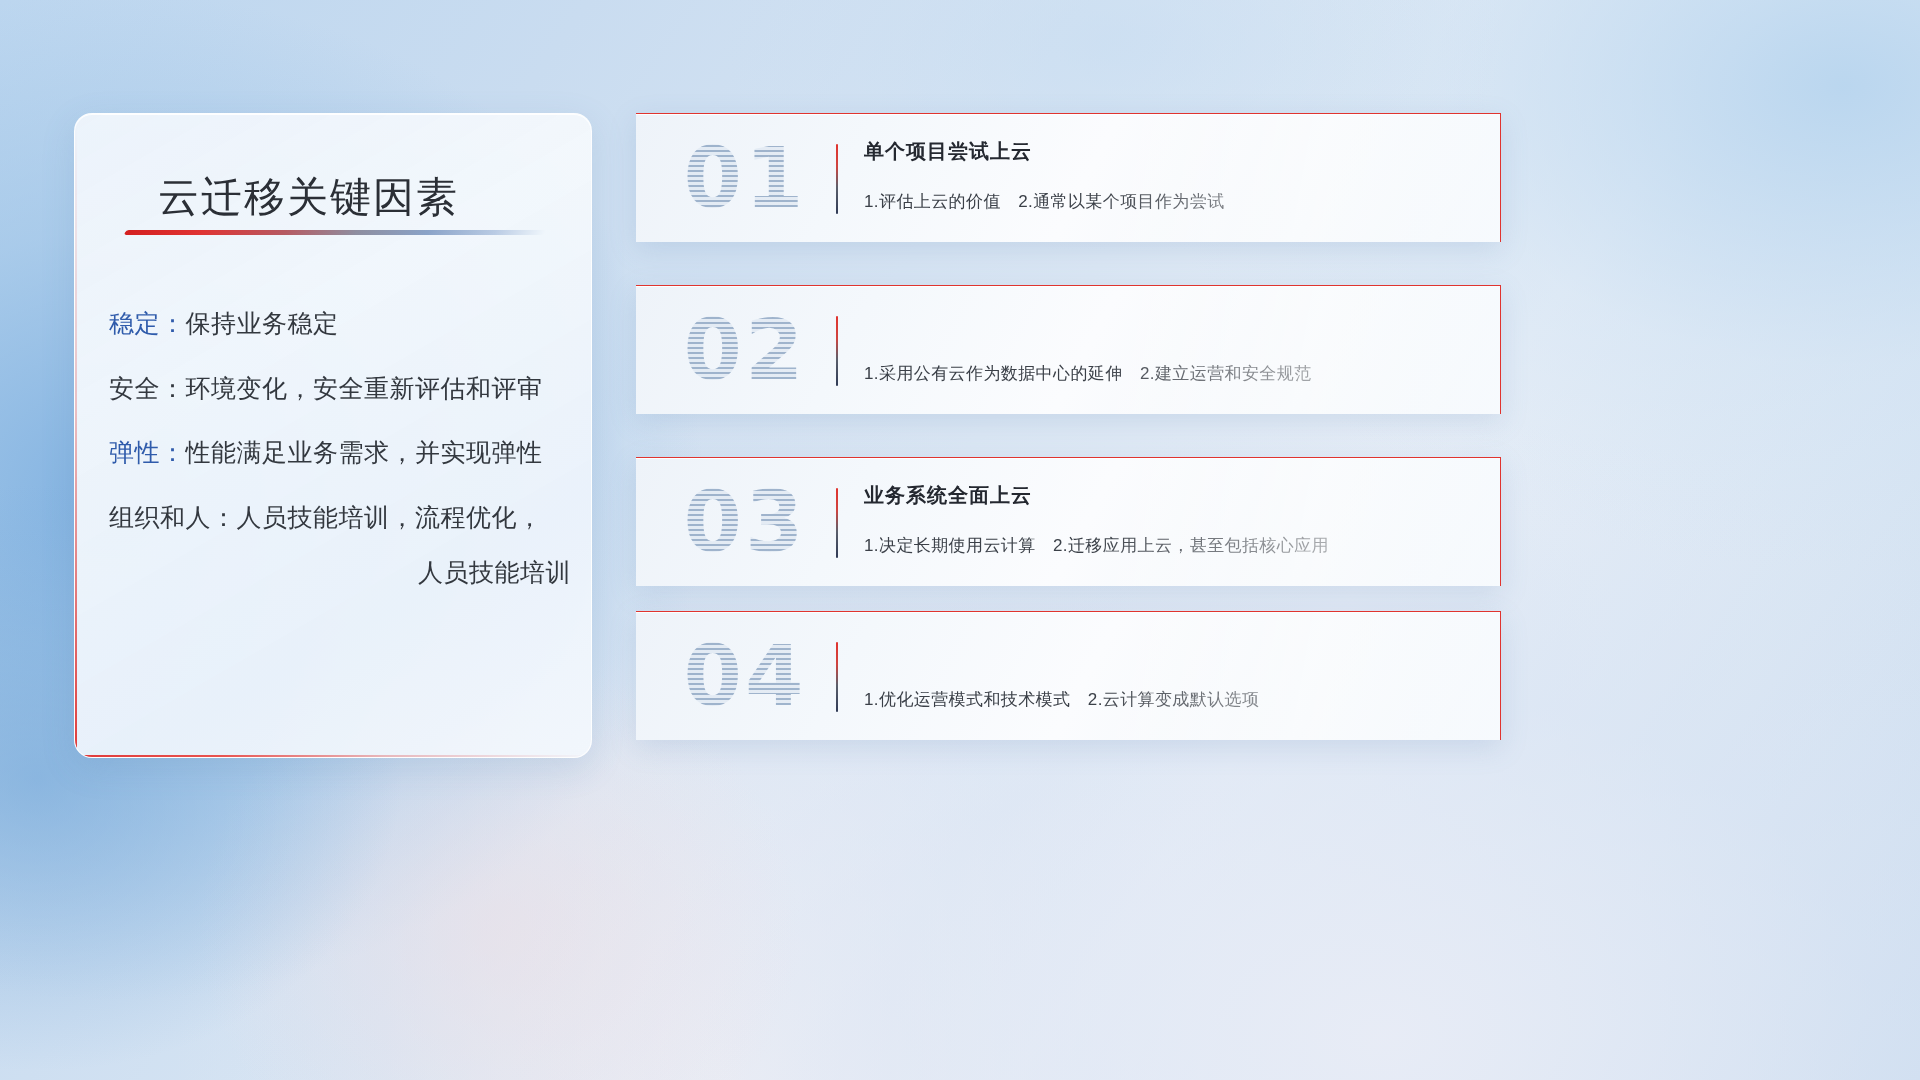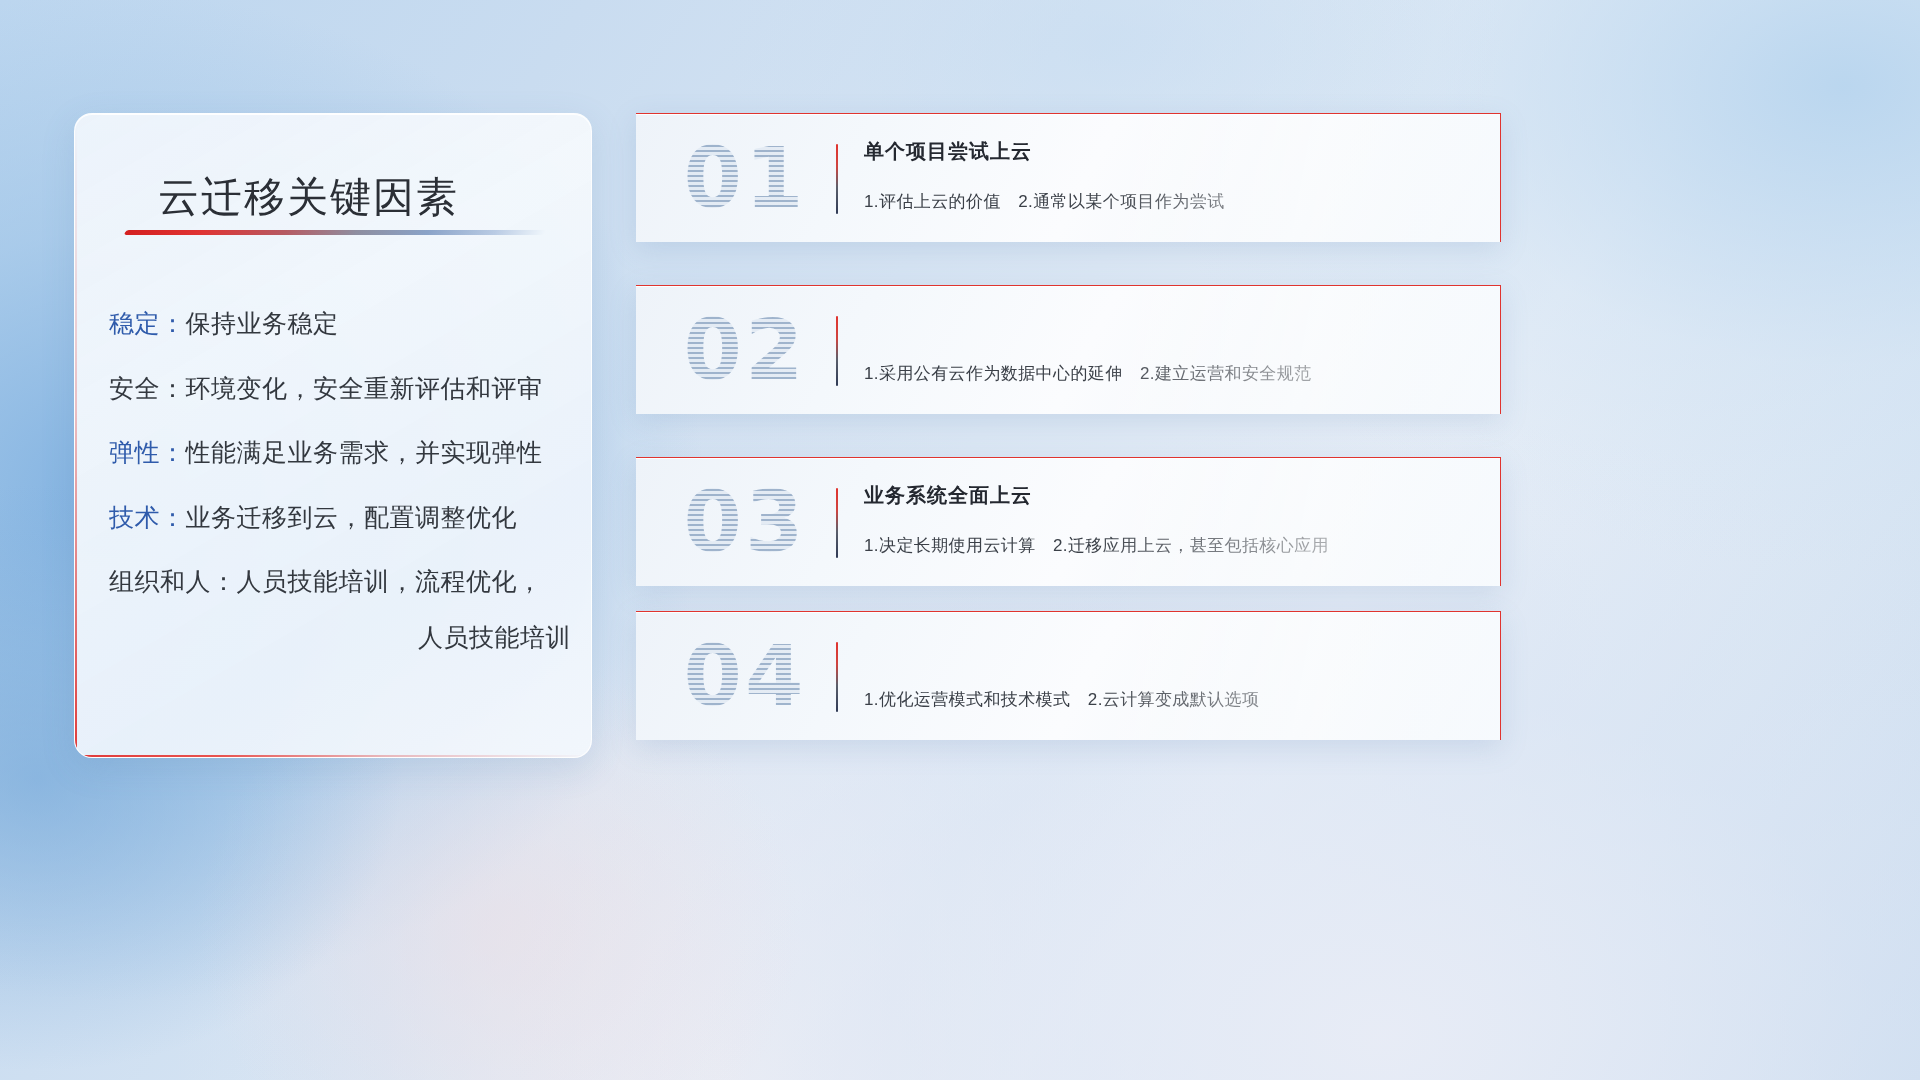--- a/index.html
+++ b/index.html
@@ -132,23 +132,20 @@
     </div>
 
     <div class="factor">
       <span class="lbl plain">安全：</span><span>环境变化，安全重新评估和评审</span>
     </div>
 
     <div class="factor">
       <span class="lbl">弹性：</span><span>性能满足业务需求，并实现弹性</span>
     </div>
 
-    <div class="factor">
-      <span class="lbl">技术：</span><span>业务迁移到云，配置调整优化</span>
-    </div>
 
     <div class="factor wrap">
       <span class="lbl plain">组织和人：</span><span>人员技能培训，流程优化，</span>
       <span class="cont">人员技能培训</span>
     </div>
 
   </div>
 </div>
 
 <div class="step" style="top:113px">

